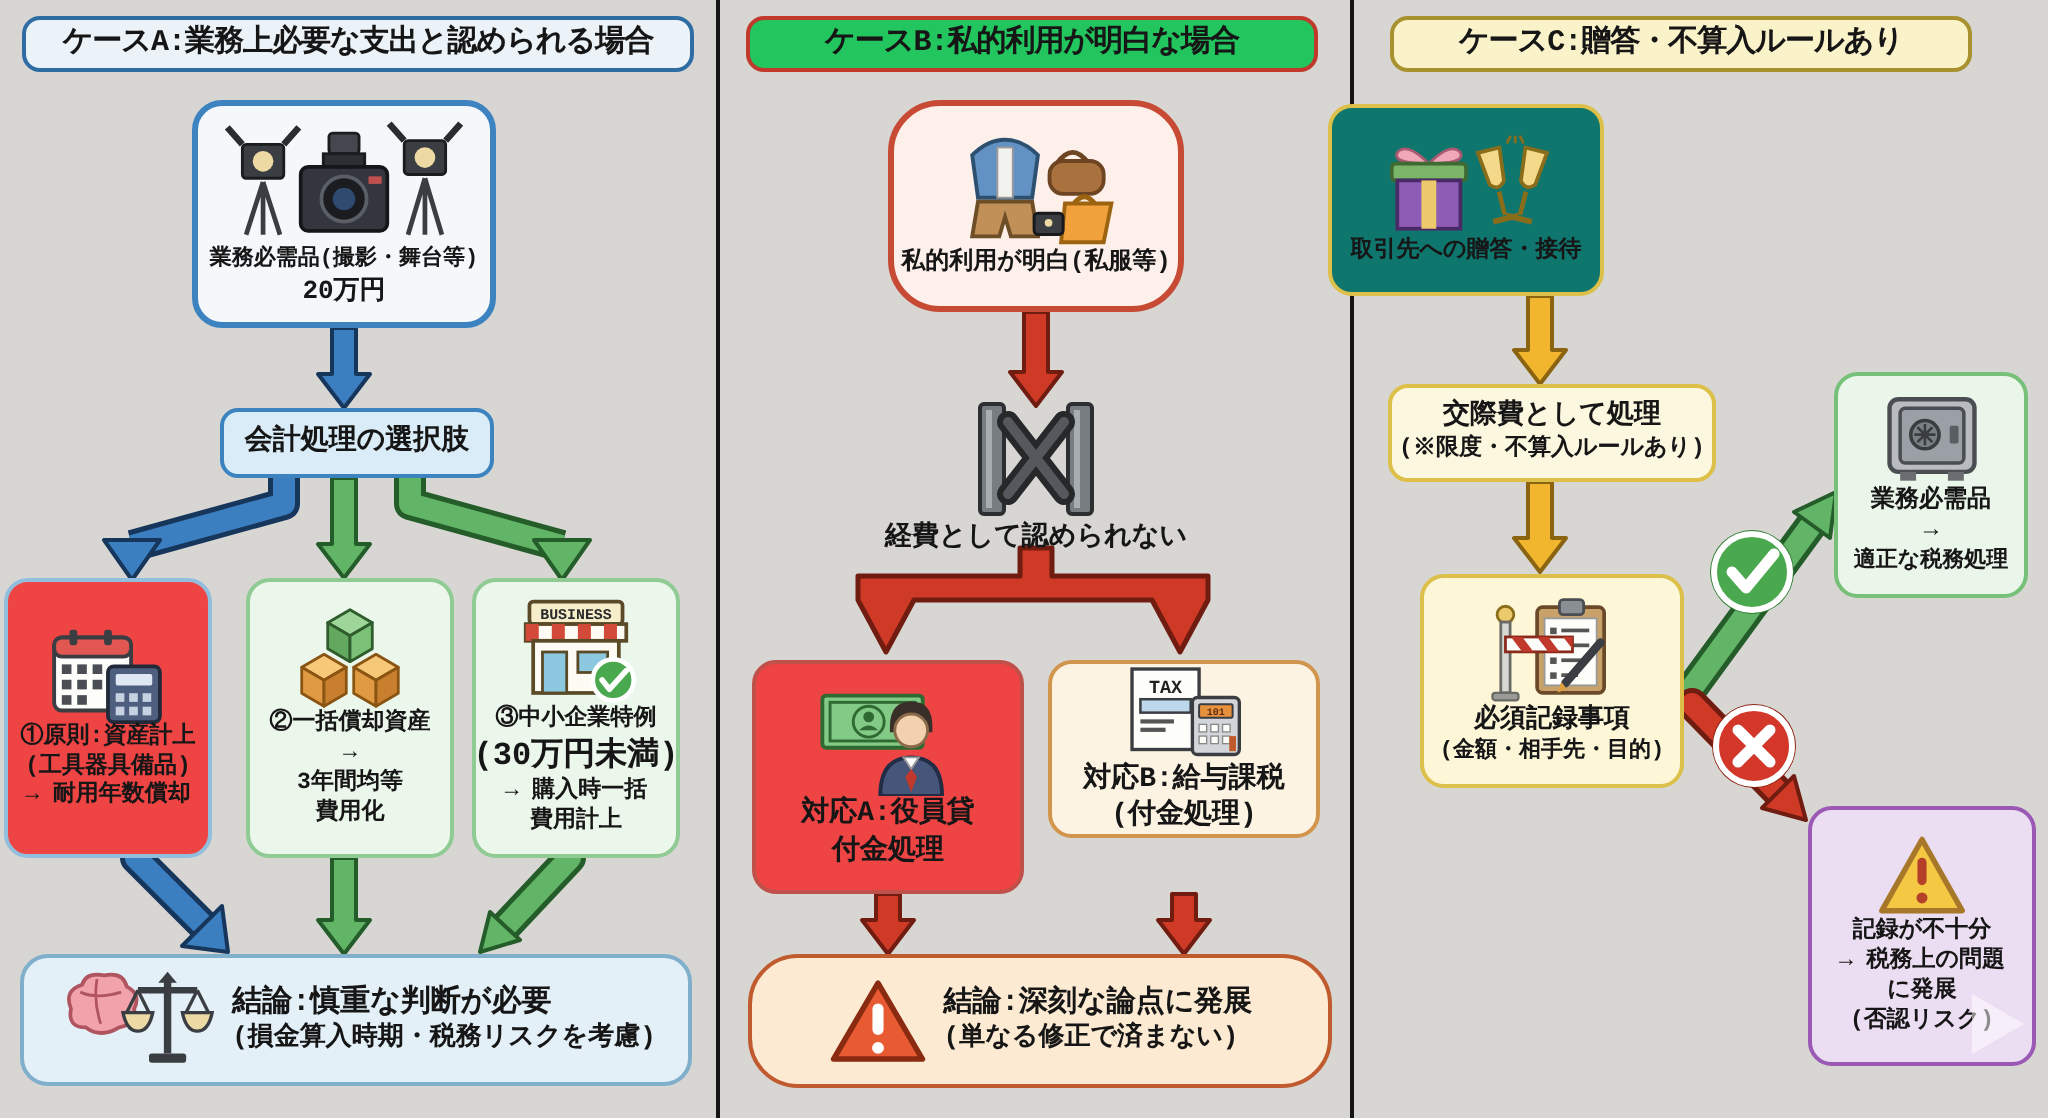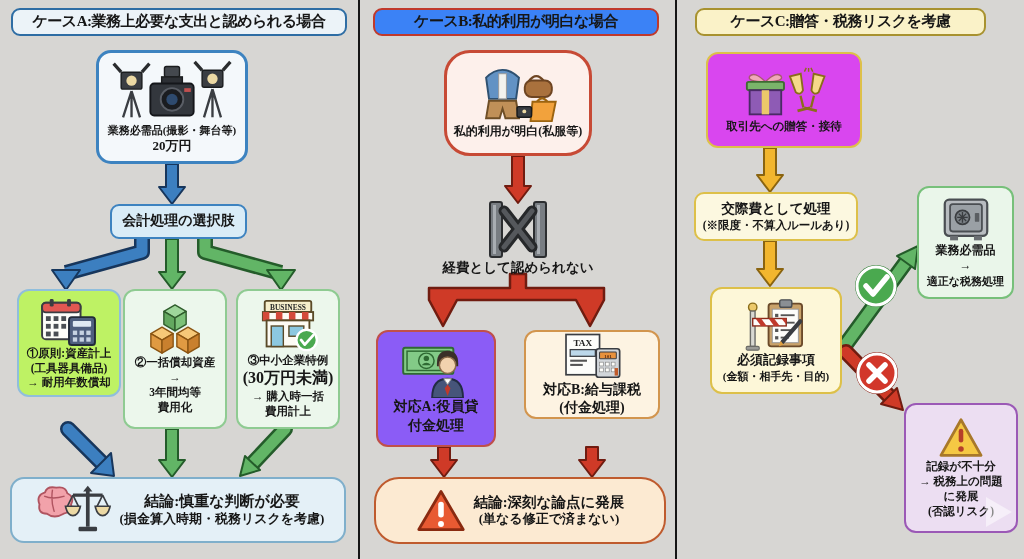--- a/index.html
+++ b/index.html
@@ -1,27 +1,27 @@
 <!DOCTYPE html>
 <html><head>
 <meta charset="utf-8">
 <style>
   html,body{margin:0;padding:0}
   #stage{position:relative;width:1024px;height:559px;background:#d7d6d3;overflow:hidden;
-         font-family:Liberation Serif, serif;color:#161616}
+         font-family:Liberation Mono, monospace;color:#161616}
   .divider{position:absolute;top:0;width:2px;height:559px;background:#151515}
   .box{position:absolute;box-sizing:border-box;display:flex;flex-direction:column;
        align-items:center;justify-content:center;text-align:center;font-weight:700;
        border-style:solid;border-width:2.5px;border-radius:12px}
   .hdr{border-radius:9px;font-size:15px;letter-spacing:-0.5px}
   .row{flex-direction:row;gap:8px}
   .ln{white-space:nowrap;line-height:1.3}
   .lbl{position:absolute;font-weight:700;text-align:center;white-space:nowrap}
   svg{display:block}
-  .txtcol{display:flex;flex-direction:column;align-items:center}
+  .txtcol{display:flex;flex-direction:column;align-items:flex-start}
 </style>
 </head>
 <body>
 
 <div id="stage">
 
   <div class="divider" style="left:358px"></div>
   <div class="divider" style="left:675px"></div>
 
   <svg width="1024" height="559" style="position:absolute;left:0;top:0;z-index:1">
@@ -111,21 +111,21 @@
       <rect x="78" y="31" width="7" height="4" fill="#c05050"></rect>
     </svg>
     <div class="ln" style="font-size:11px">業務必需品(撮影・舞台等)</div>
     <div class="ln" style="font-size:13px">20万円</div>
   </div>
 
   <div class="box" style="left:110px;top:204px;width:137px;height:35px;background:#d9ecf7;border-color:#3d83c0;border-radius:9px;z-index:2">
     <div class="ln" style="font-size:14px">会計処理の選択肢</div>
   </div>
 
-  <div class="box" style="left:17px;top:289px;width:104px;height:108px;background:#bef264;border-color:#90bedc;z-index:2">
+  <div class="box" style="left:2px;top:289px;width:104px;height:140px;background:#ef4444;border-color:#90bedc;z-index:2">
     <svg width="58" height="50" viewBox="0 0 60 52">
       <rect x="2" y="7" width="40" height="38" rx="4" fill="#fdfdfa" stroke="#3a3d42" stroke-width="2"></rect>
       <rect x="2" y="7" width="40" height="10" rx="4" fill="#e25752" stroke="#3a3d42" stroke-width="2"></rect>
       <rect x="10" y="3" width="4" height="8" rx="1.5" fill="#3a3d42"></rect>
       <rect x="28" y="3" width="4" height="8" rx="1.5" fill="#3a3d42"></rect>
       <g fill="#4a4e54">
         <rect x="6" y="21" width="5" height="5"></rect>
           <rect x="14" y="21" width="5" height="5"></rect>
           <rect x="22" y="21" width="5" height="5"></rect>
         <rect x="6" y="29" width="5" height="5"></rect>
@@ -204,42 +204,42 @@
       <path d="M36,24 L52,24 Q50,34 44,34 Q38,34 36,24 Z" fill="#ecd9a4" stroke="#3a3d42" stroke-width="1.8"></path>
       <path d="M68,24 L84,24 Q82,34 76,34 Q70,34 68,24 Z" fill="#ecd9a4" stroke="#3a3d42" stroke-width="1.8"></path>
       <rect x="50" y="46" width="20" height="5" rx="1.5" fill="#3a3d42"></rect>
     </svg>
     <div class="txtcol">
       <div class="ln" style="font-size:15px">結論:慎重な判断が必要</div>
       <div class="ln" style="font-size:13px">(損金算入時期・税務リスクを考慮)</div>
     </div>
   </div>
 
-  <div class="box hdr" style="left:373px;top:8px;width:286px;height:28px;background:#3b82f6;border-color:#c0392b;z-index:2">
+  <div class="box hdr" style="left:373px;top:8px;width:286px;height:28px;background:#22c55e;border-color:#c0392b;z-index:2">
     <div class="ln">ケースB:私的利用が明白な場合</div>
   </div>
 
   <div class="box" style="left:444px;top:50px;width:148px;height:106px;background:#fdf0eb;border-color:#c74a35;border-width:3px;border-radius:26px;z-index:2">
     <svg width="94" height="58" viewBox="0 0 94 60">
       <path d="M14,12 Q22,4 31,4 Q40,4 48,12 L45,34 L17,34 Z" fill="#6292c4" stroke="#2e5070" stroke-width="2"></path>
       <rect x="27" y="8" width="8" height="26" fill="#f2f2ee" stroke="#999999" stroke-width="1"></rect>
       <path d="M17,36 L45,36 L48,54 L34,54 L31,44 L28,54 L14,54 Z" fill="#c09058" stroke="#6e4e26" stroke-width="2"></path>
       <path d="M58,16 Q66,5 74,16" fill="none" stroke="#6e4522" stroke-width="2.5"></path>
       <rect x="54" y="15" width="28" height="17" rx="7" fill="#a9713d" stroke="#6e4522" stroke-width="2"></rect>
       <path d="M66,38 Q72,29 78,38" fill="none" stroke="#9c6410" stroke-width="2.5"></path>
       <path d="M62,37 L86,37 L82,57 L60,57 Z" fill="#f2a23c" stroke="#9c6410" stroke-width="2"></path>
       <rect x="46" y="42" width="15" height="11" rx="2" fill="#3a3d42" stroke="#17191c" stroke-width="1.5"></rect>
       <circle cx="53.5" cy="47" r="2" fill="#ecd9a4"></circle>
     </svg>
     <div class="ln" style="font-size:12px">私的利用が明白(私服等)</div>
   </div>
 
   <div class="lbl" style="left:420px;top:259px;width:196px;font-size:13.5px;z-index:2">経費として認められない</div>
 
-  <div class="box" style="left:376px;top:330px;width:120px;height:117px;background:#8b5cf6;border-color:#c0504a;z-index:2">
+  <div class="box" style="left:376px;top:330px;width:136px;height:117px;background:#ef4444;border-color:#c0504a;z-index:2">
     <svg width="72" height="56" viewBox="0 0 74 58">
       <rect x="3" y="6" width="52" height="27" rx="2" fill="#83ca87" stroke="#2f6a33" stroke-width="2"></rect>
       <rect x="7" y="9.5" width="44" height="20" fill="none" stroke="#2f6a33" stroke-width="1.5"></rect>
       <circle cx="27" cy="19.5" r="8" fill="none" stroke="#2f6a33" stroke-width="1.5"></circle>
       <circle cx="27" cy="17" r="2.8" fill="#2f6a33"></circle>
       <path d="M22,24 Q27,19 32,24 Z" fill="#2f6a33"></path>
       <path d="M38,22 Q38,9 49,9 Q60,9 60,22 L60,25 L38,25 Z" fill="#3a2f28"></path>
       <circle cx="49" cy="24" r="8.5" fill="#f2d2ae" stroke="#8a6a4a" stroke-width="1.5"></circle>
       <path d="M33,58 Q33,38 49,38 Q65,38 65,58 Z" fill="#46557a" stroke="#222c44" stroke-width="2"></path>
       <path d="M45,38 L49,44 L53,38 Z" fill="#ffffff" stroke="#999999" stroke-width="1"></path>
@@ -279,24 +279,24 @@
       <rect x="24" y="14" width="6" height="17" rx="3" fill="#ffffff"></rect>
       <circle cx="27" cy="38" r="3.2" fill="#ffffff"></circle>
     </svg>
     <div class="txtcol">
       <div class="ln" style="font-size:14.5px">結論:深刻な論点に発展</div>
       <div class="ln" style="font-size:13px">(単なる修正で済まない)</div>
     </div>
   </div>
 
   <div class="box hdr" style="left:695px;top:8px;width:291px;height:28px;background:#faf2c8;border-color:#a8922f;z-index:2">
-    <div class="ln">ケースC:贈答・税務リスクを考慮</div>
-  </div>
-
-  <div class="box" style="left:706px;top:52px;width:156px;height:96px;background:#d946ef;border-color:#ddc049;z-index:2">
+    <div class="ln">ケースC:贈答・不算入ルールあり</div>
+  </div>
+
+  <div class="box" style="left:664px;top:52px;width:138px;height:96px;background:#0f766e;border-color:#ddc049;z-index:2">
     <svg width="84" height="52" viewBox="0 0 88 56">
       <path d="M24,16 Q12,4 7,10 Q4,16 24,16 Z" fill="#f0a8b8" stroke="#a85a70" stroke-width="1.5"></path>
       <path d="M24,16 Q36,4 41,10 Q44,16 24,16 Z" fill="#f0a8b8" stroke="#a85a70" stroke-width="1.5"></path>
       <rect x="4" y="16" width="40" height="9" rx="2" fill="#7ab56a" stroke="#3f6b33" stroke-width="2"></rect>
       <rect x="7" y="25" width="34" height="26" fill="#8e5bb5" stroke="#4a2a66" stroke-width="2"></rect>
       <rect x="20" y="25" width="8" height="26" fill="#ecc96a"></rect>
       <g transform="rotate(-14 62 32)">
         <path d="M56,8 L68,8 L66,26 Q62,31 58,26 Z" fill="#f5d98a" stroke="#8a6d1a" stroke-width="2"></path>
         <path d="M62,31 L62,44" stroke="#8a6d1a" stroke-width="2.5"></path>
         <path d="M55,46 L69,46" stroke="#8a6d1a" stroke-width="3"></path>

